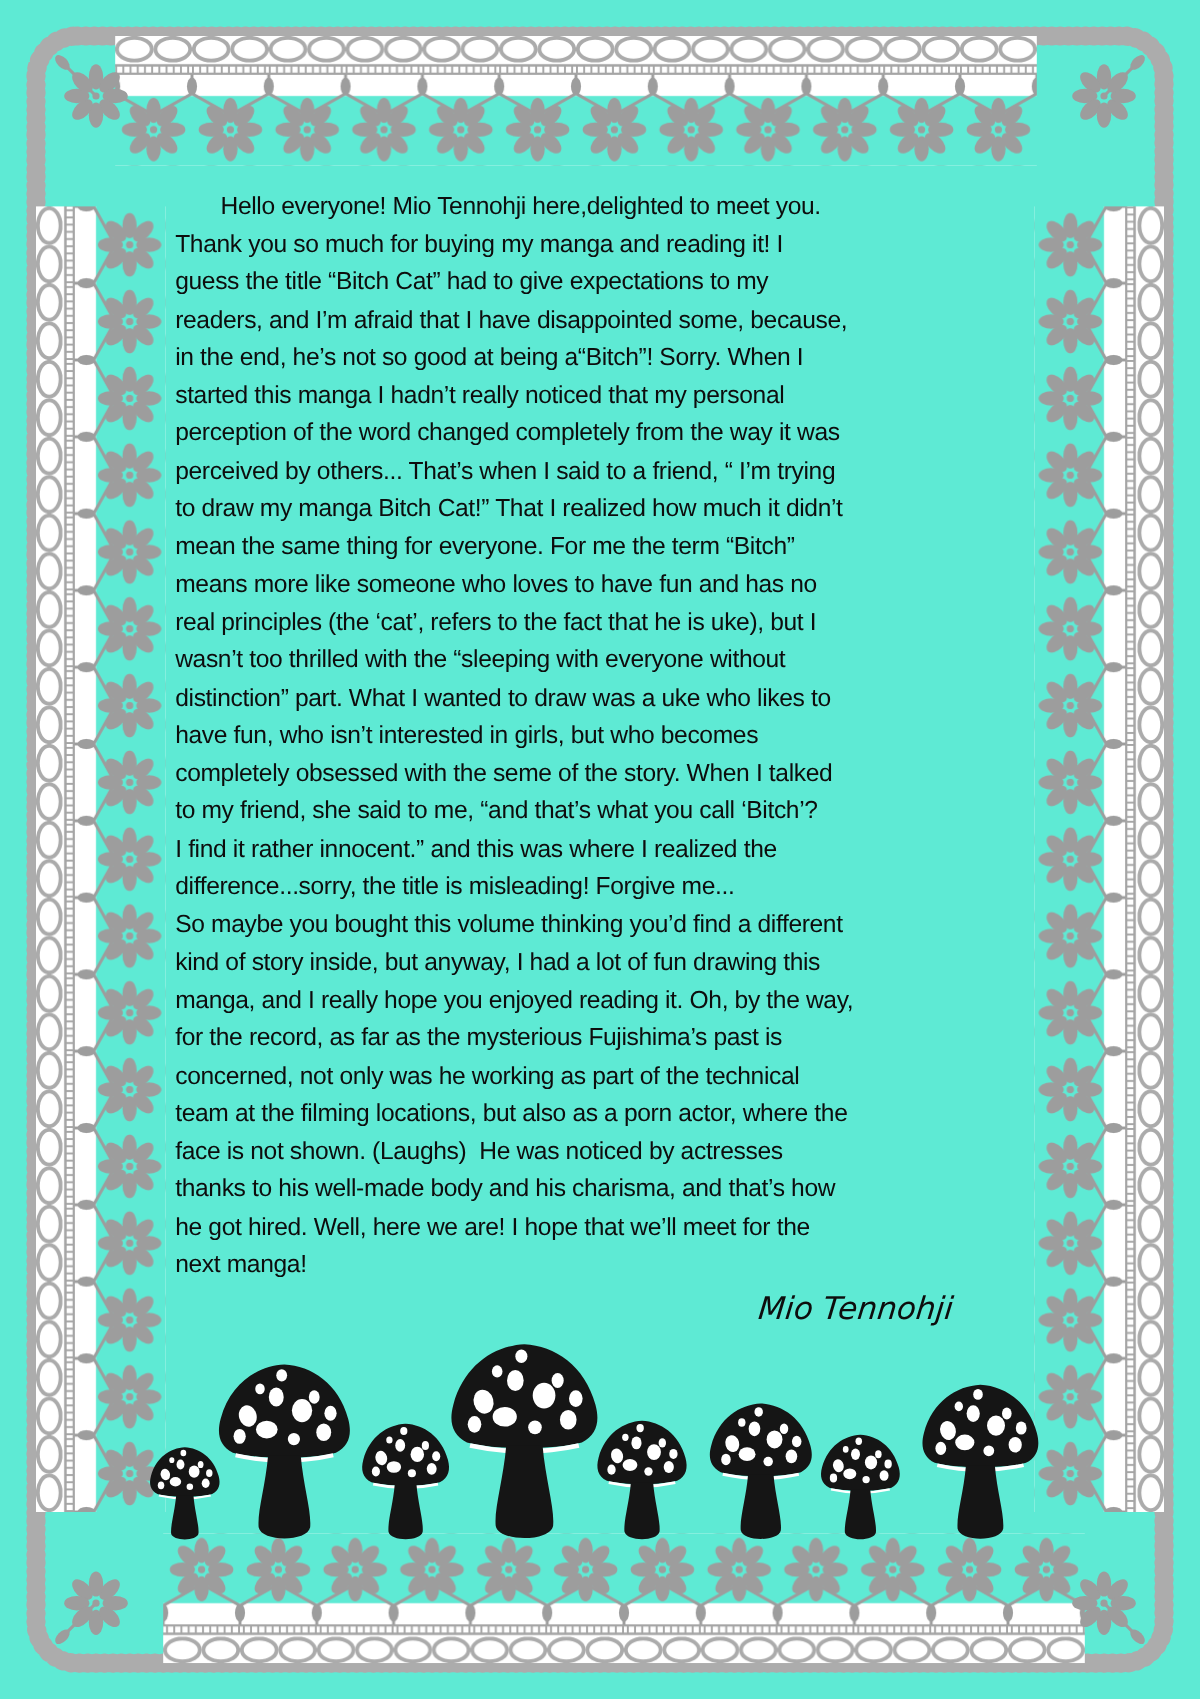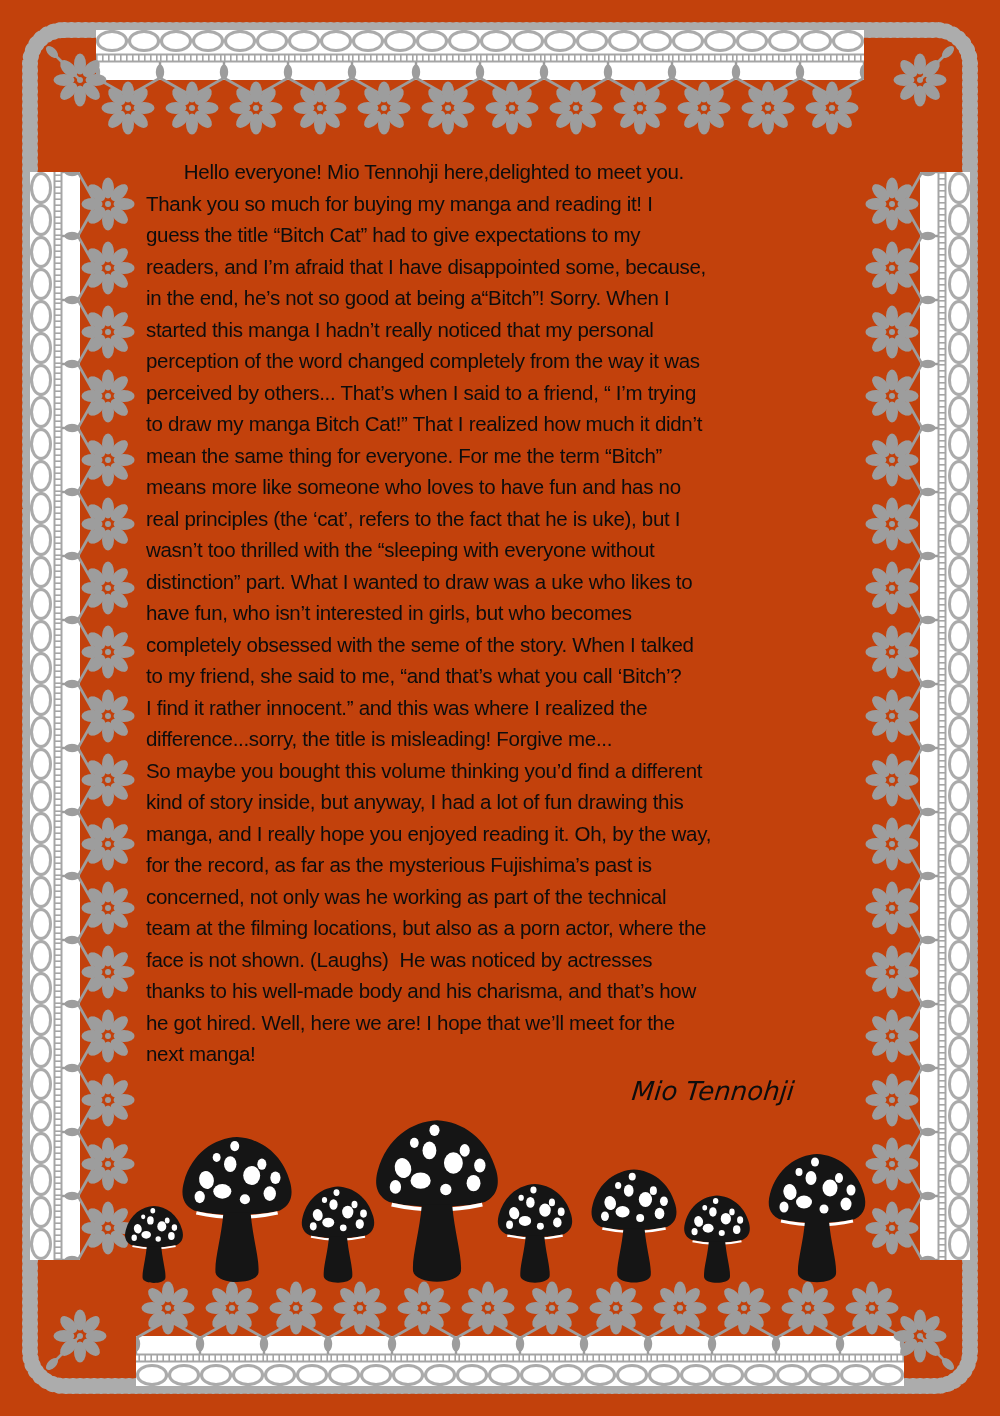--- a/index.html
+++ b/index.html
@@ -1,19 +1,19 @@
 <!DOCTYPE html>
 <html><head>
 <meta charset="utf-8">
 <style>
   html,body{margin:0;padding:0;background:#ffffff;}
   .page{
     position:relative;
     width:1000px;height:1416px;
-    background:#c2410c;
+    background:#5eead4;
     overflow:hidden;
     font-family:"Liberation Sans",sans-serif;
   }
   .art{position:absolute;left:0;top:0;width:1000px;height:1416px;}
   .letter-body{
     position:absolute;
     left:146px;top:156px;width:722px;
     font-size:20.5px;line-height:31.5px;
     letter-spacing:-0.3px;
     color:#0d0d0d;

